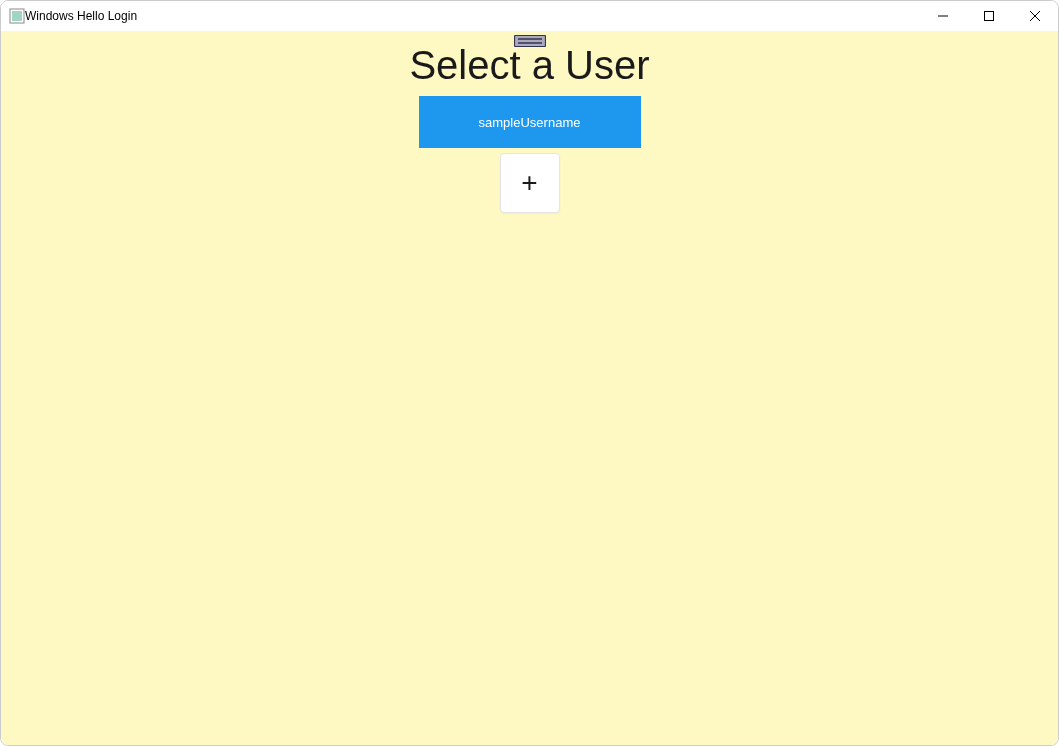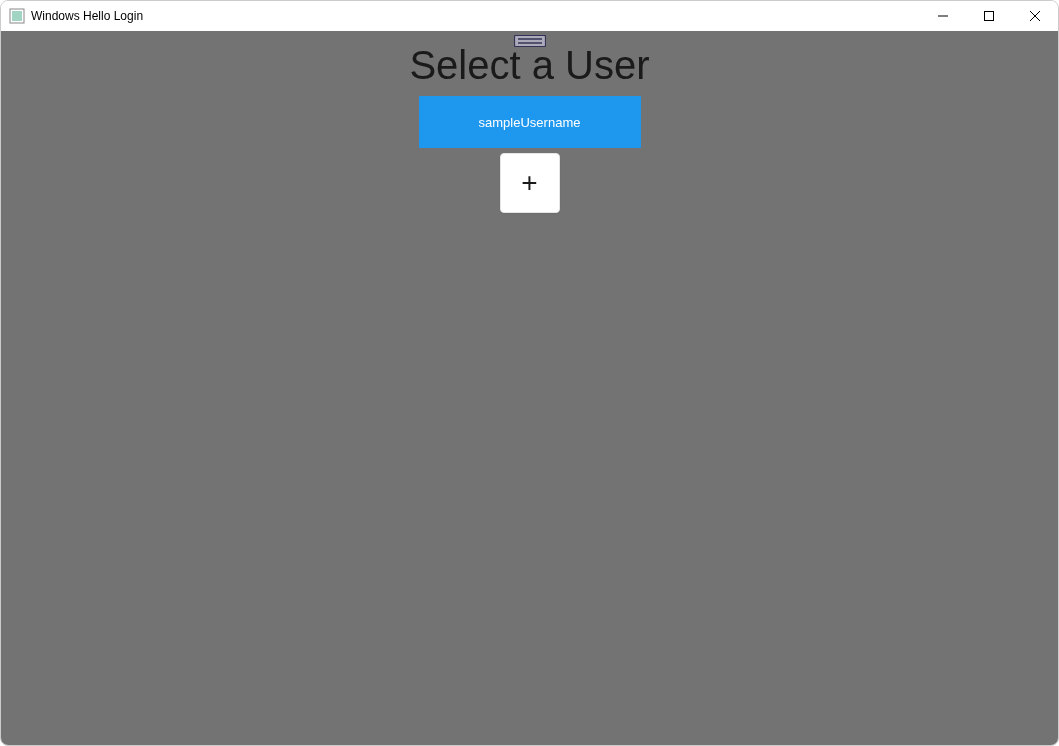--- a/index.html
+++ b/index.html
@@ -27,21 +27,20 @@
       height: 30px;
       background: #ffffff;
       display: flex;
       align-items: center;
       justify-content: space-between;
       padding-left: 8px;
     }
     .titlebar-left {
       display: flex;
       align-items: center;
-      gap: 6px;
       text-align: right;
     }
     .app-icon {
       width: 16px;
       height: 16px;
       display: inline-flex;
       align-items: center;
       justify-content: center;
     }
     .title-text {
@@ -57,21 +56,21 @@
       height: 100%;
       display: flex;
       align-items: center;
       justify-content: center;
       background: transparent;
       border: none;
       cursor: pointer;
     }
     .content {
       flex: 1;
-      background: #737373;
+      background: #fef9c3;
       display: flex;
       flex-direction: column;
       align-items: center;
       padding-top: 2px;
       position: relative;
     }
     .keyboard-icon {
       margin-top: 0px;
       margin-bottom: -4px;
     }

